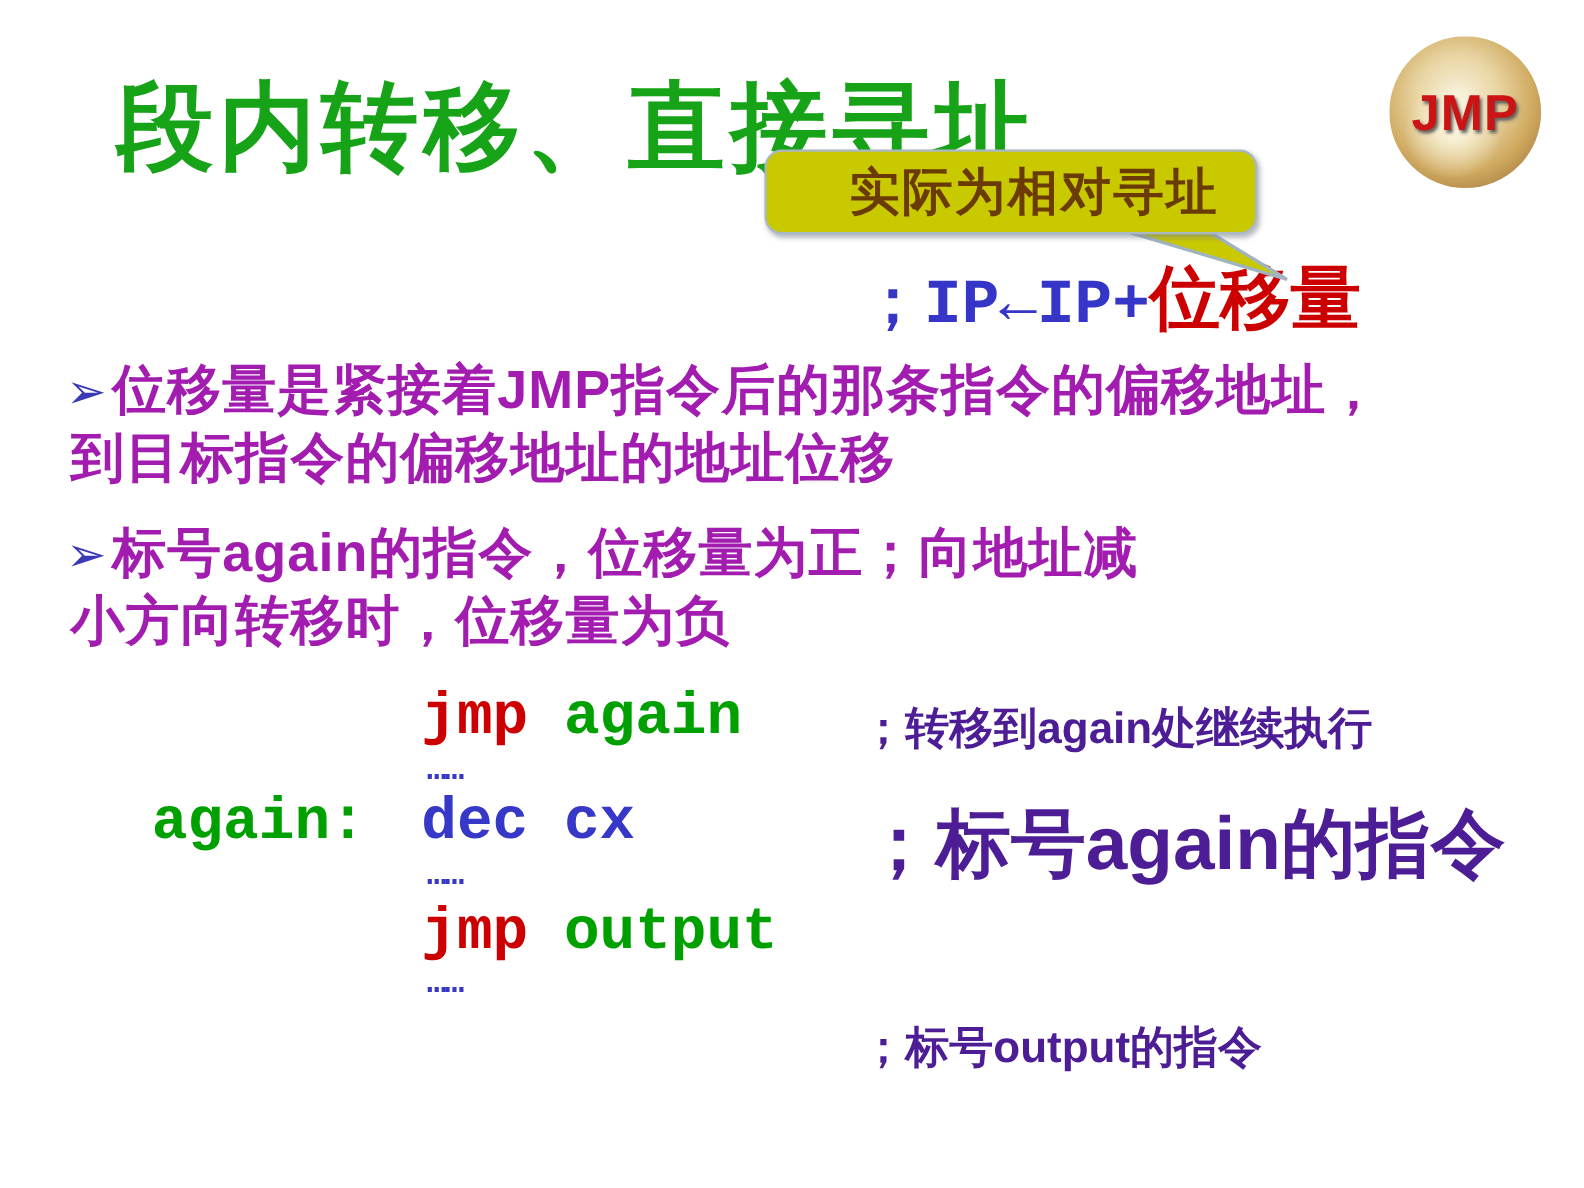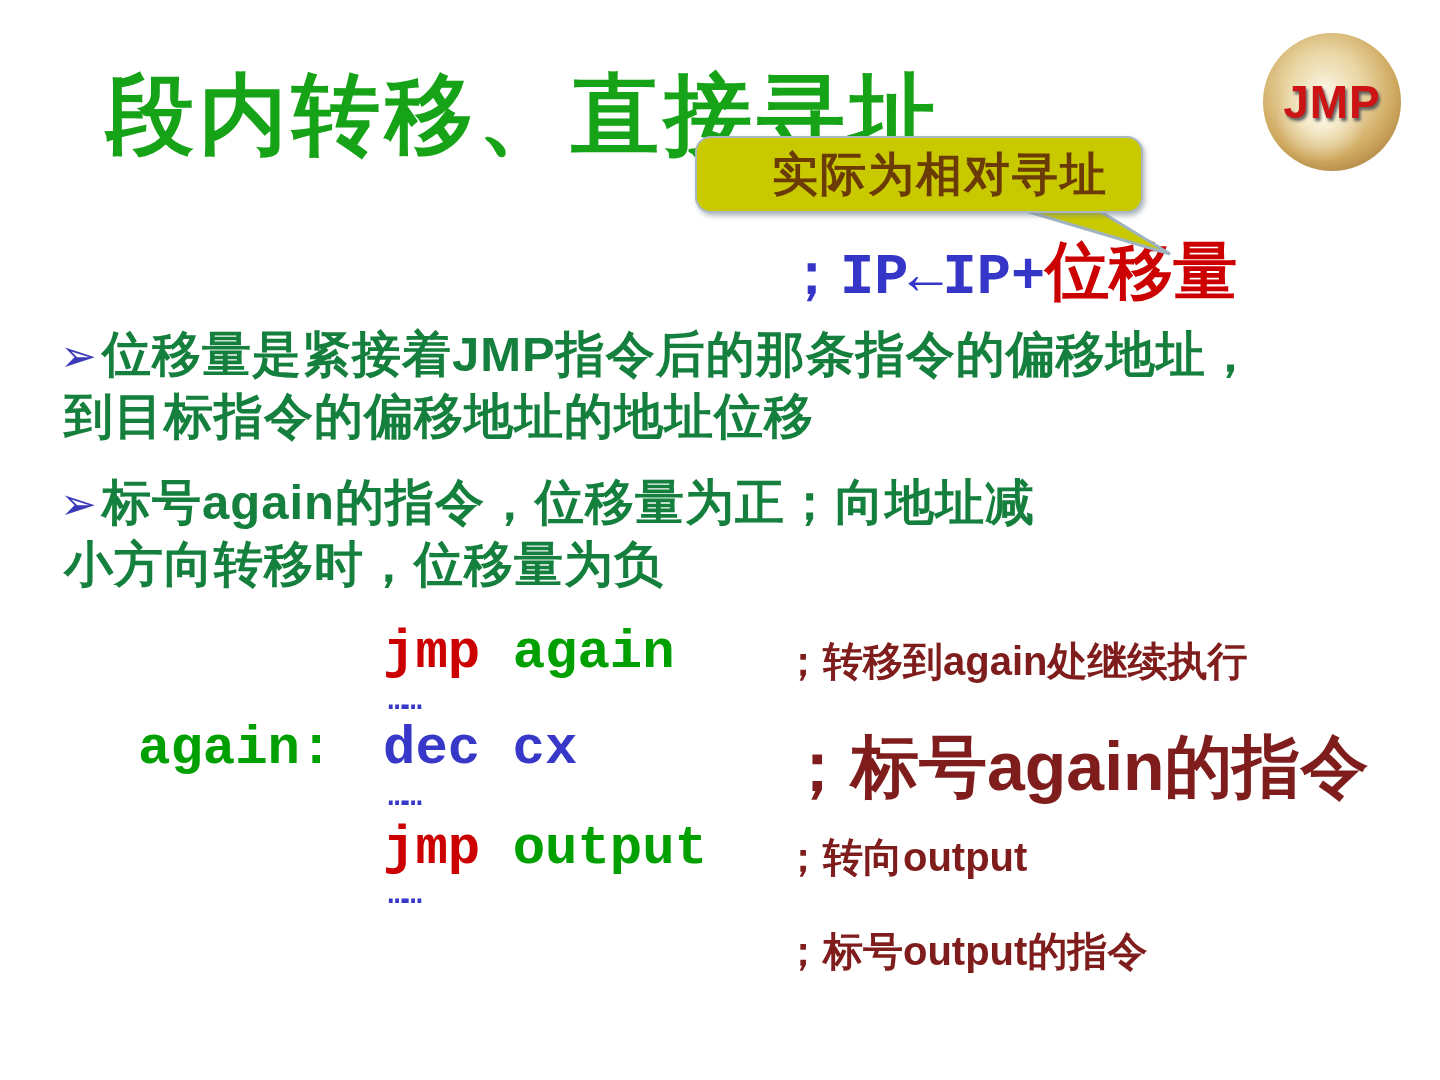--- a/index.html
+++ b/index.html
@@ -47,35 +47,35 @@
 
   
   .mono{font-family:"Liberation Mono", monospace;}
   .syntax-code{left:140px;top:230px;font-size:57px;font-weight:bold;color:#cc0000;z-index:2;}
   .syntax-comment{left:783px;top:228px;z-index:2;}
   .syntax-comment .blue{font-family:"Liberation Mono", monospace;font-size:57px;font-weight:bold;color:#3535c8;}
   .syntax-comment .red{font-size:64px;font-weight:bold;color:#cc0000;}
 
   
   .bullet-arrow{font-size:44px;color:#3a3ab8;z-index:2;}
-  .bullet-text{font-size:49px;font-weight:bold;color:#15803d;z-index:2;letter-spacing:1px;}
+  .bullet-text{font-size:49px;font-weight:bold;color:#a21caf;z-index:2;letter-spacing:1px;}
   .b1-arrow{left:60px;top:330px;}
   .b1-l1{left:102px;top:322px;}
   .b1-l2{left:64px;top:384px;}
   .b2-arrow{left:60px;top:478px;}
   .b2-l1{left:102px;top:470px;}
   .b2-l2{left:64px;top:532px;}
 
   
   .code-label{position:absolute;left:138px;font-family:"Liberation Mono", monospace;font-size:54px;font-weight:bold;color:#00a000;}
   .code-instr{position:absolute;left:383px;font-family:"Liberation Mono", monospace;font-size:54px;font-weight:bold;}
   .tok-red{color:#cc0000;}
   .tok-green{color:#00a000;}
   .tok-blue{color:#3838c8;}
-  .code-comment{position:absolute;left:783px;font-size:40px;font-weight:bold;color:#7f1d1d;}
+  .code-comment{position:absolute;left:783px;font-size:40px;font-weight:bold;color:#4c1d95;}
   .code-comment.big{font-size:68px;}
   .ellipsis{position:absolute;left:388px;font-family:"Liberation Mono", monospace;font-size:30px;font-weight:bold;color:#3838c8;letter-spacing:-2px;}
 
   .row{position:absolute;left:0;width:1440px;height:70px;}
   .r0{top:622px;}  .d1{top:684px;}
   .r2{top:718px;}  .d2{top:780px;}
   .r4{top:818px;}  .d3{top:878px;}
   .r6{top:912px;}
   .r0 .code-comment{top:12px;}
   .r2 .code-comment{top:4px;}
@@ -124,21 +124,20 @@
   <div class="row r2">
     <span class="code-label">again:</span>
     <span class="code-instr tok-blue">dec cx</span>
     <span class="code-comment big">；标号again的指令</span>
   </div>
 
   <div class="ellipsis d2">……</div>
 
   <div class="row r4">
     <span class="code-instr"><span class="tok-red">jmp</span><span class="tok-green">&nbsp;<span>output</span></span></span>
-    <span class="code-comment">；转向output</span>
   </div>
 
   <div class="ellipsis d3">……</div>
 
   <div class="row r6">
     <span class="code-comment">；标号output的指令</span>
   </div>
 
 </div>
 

